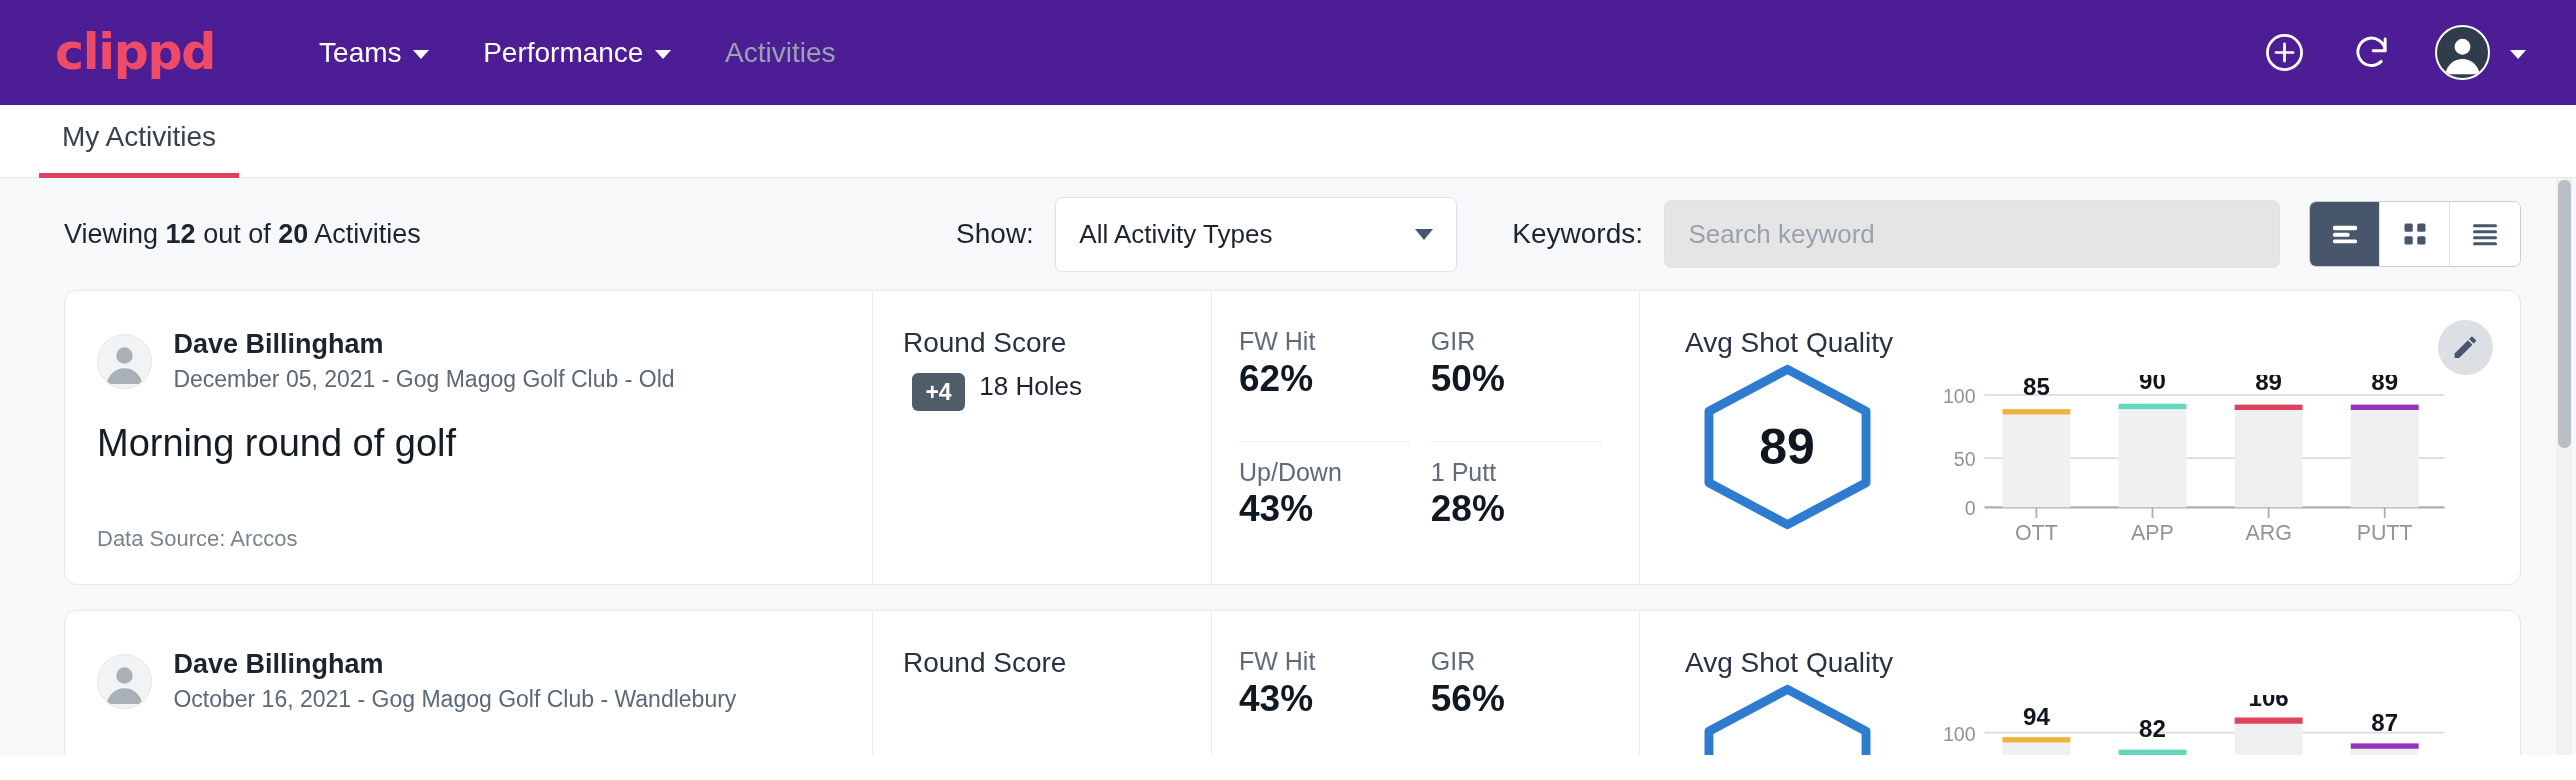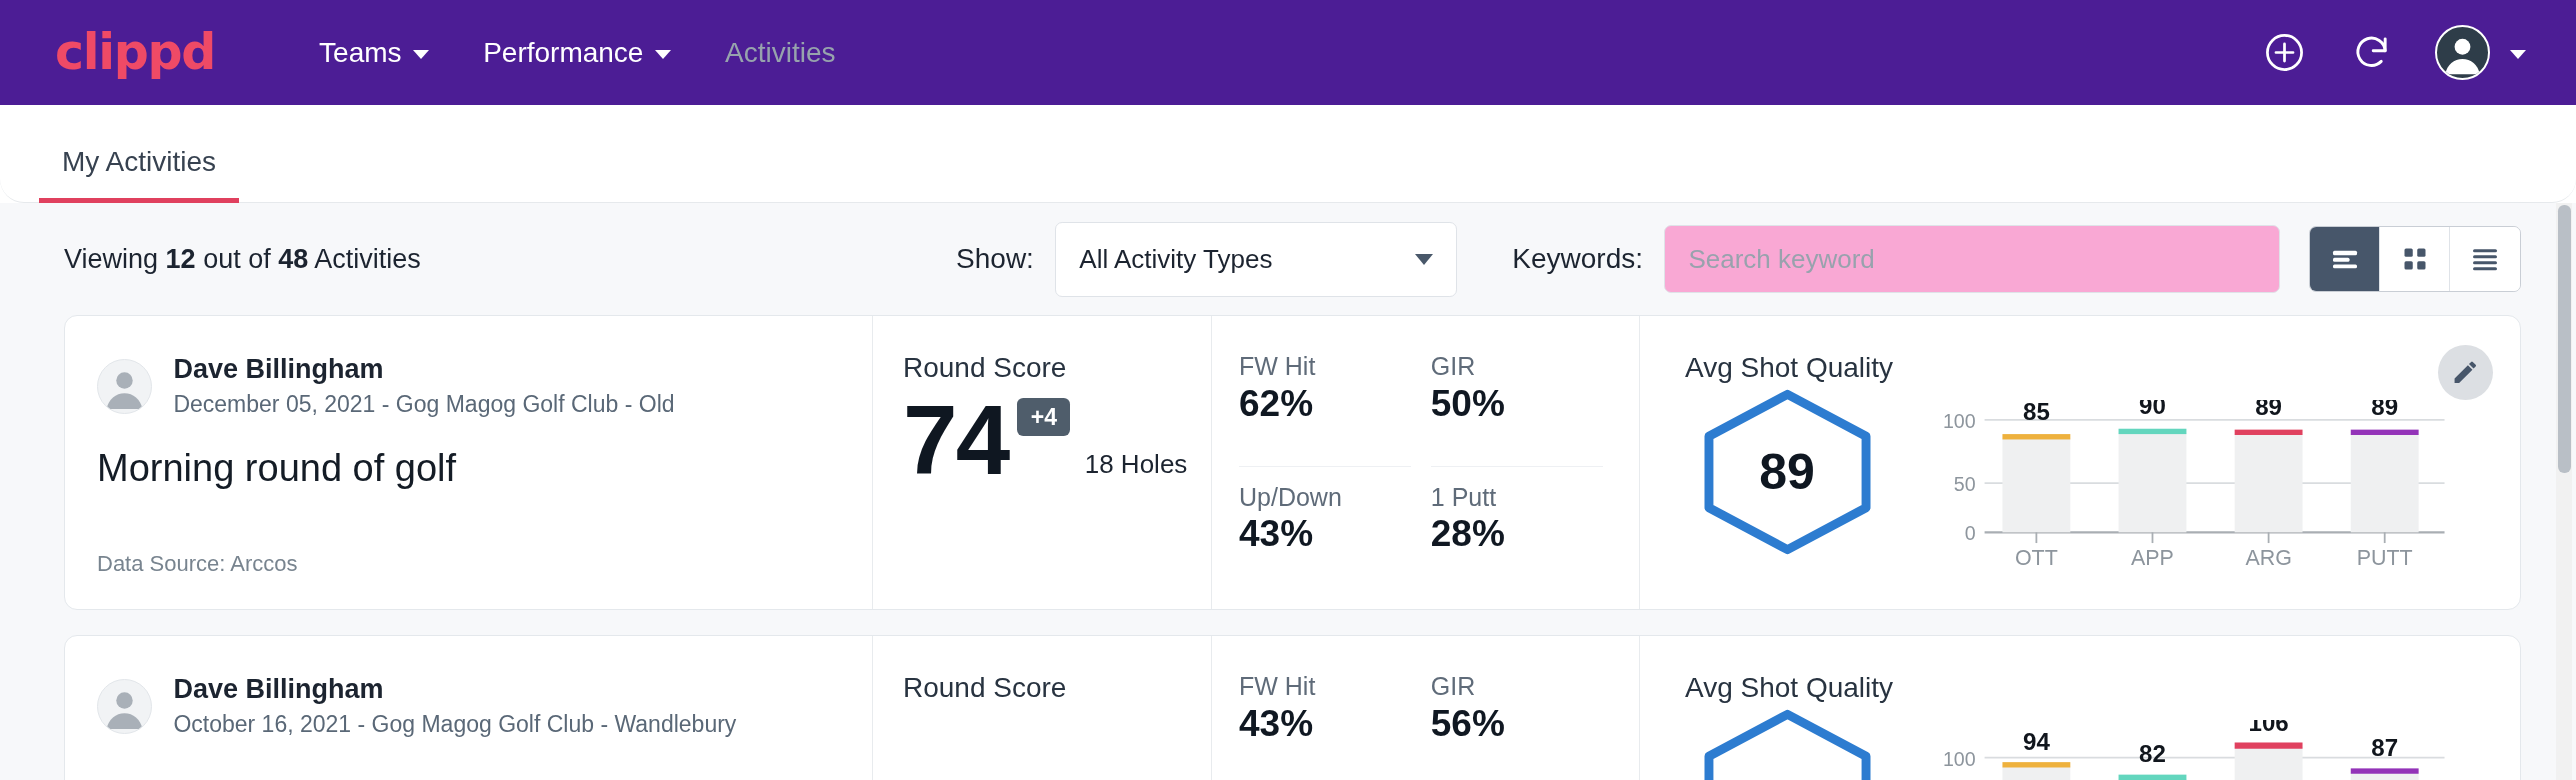--- a/index.html
+++ b/index.html
@@ -63,27 +63,26 @@
   .avatar-nav {
     width: 55px; height: 55px; border-radius: 50%;
     border: 2.7px solid #ffffff;
     background: #2e3d49;
     display: flex; align-items: center; justify-content: center;
     overflow: hidden;
   }
 
   
   .tabbar {
-    height: 98px;
+    height: 73px;
     background: #ffffff;
     display: flex;
     align-items: flex-end;
     padding-left: 39px;
     border-bottom: 0.9px solid #e6e9ec;
-    border-radius: 24px;
   }
   .tab {
     font-size: 28px;
     color: #374250;
     padding: 0 23px 19.6px 23px;
     border-bottom: 5.4px solid transparent;
     cursor: pointer;
     position: relative;
     top: 0.9px;
   }
@@ -137,21 +136,21 @@
   .select-val { font-size: 26px; color: #1c2430; }
   .select-chev {
     margin-left: auto;
     width: 0; height: 0;
     border-left: 9.8px solid transparent;
     border-right: 9.8px solid transparent;
     border-top: 11.6px solid #49586a;
   }
   .search-box {
     width: 616px; height: 68px;
-    background: #f9a8d4;
+    background: #e5e5e5;
     border: 0.9px solid #dfe3e8;
     border-radius: 7.1px;
     display: flex; align-items: center;
     padding: 0 23px;
     margin-right: 28.6px;
   }
   .search-box input {
     border: none; outline: none;
     font-size: 26px;
     font-family: "Liberation Sans", sans-serif;
@@ -346,21 +345,21 @@
   </div>
 </div>
 
 <div class="page">
 
   <div class="filterbar">
     <div class="viewing">
       <span>Viewing</span>
       <b>12</b>
       <span>out of</span>
-      <b>48</b>
+      <b>20</b>
       <span>Activities</span>
     </div>
 
     <div class="filter-mid">
       <span class="flabel">Show:</span>
       <div class="select-box">
         <span class="select-val">All Activity Types</span>
         <span class="select-chev"></span>
       </div>
 
@@ -413,21 +412,20 @@
             <div class="who-sub">December 05, 2021 - Gog Magog Golf Club - Old</div>
           </div>
         </div>
         <div class="card-title">Morning round of golf</div>
         <div class="card-src">Data Source: Arccos</div>
       </div>
 
       <div class="card-score">
         <div class="sect-label">Round Score</div>
         <div class="score-row">
-          <span class="score-num">74</span>
           <span class="score-badge">+4</span>
           <span class="score-holes">18 Holes</span>
         </div>
       </div>
 
       <div class="card-stats">
         <div class="stat divided">
           <div class="stat-k">FW Hit</div>
           <div class="stat-v">62%</div>
         </div>

